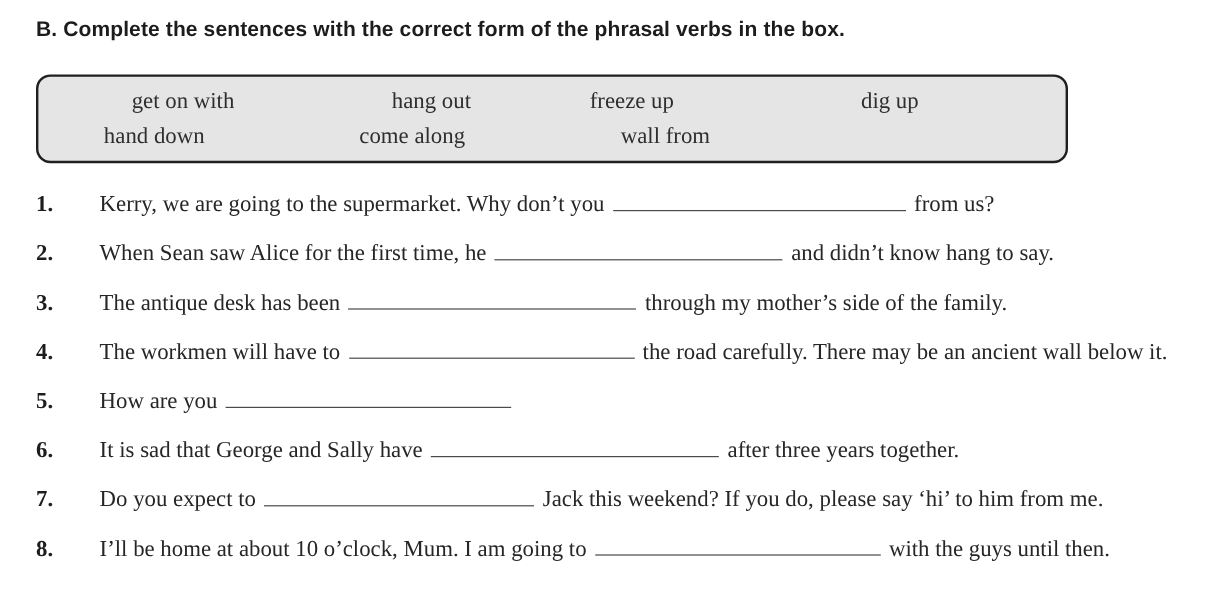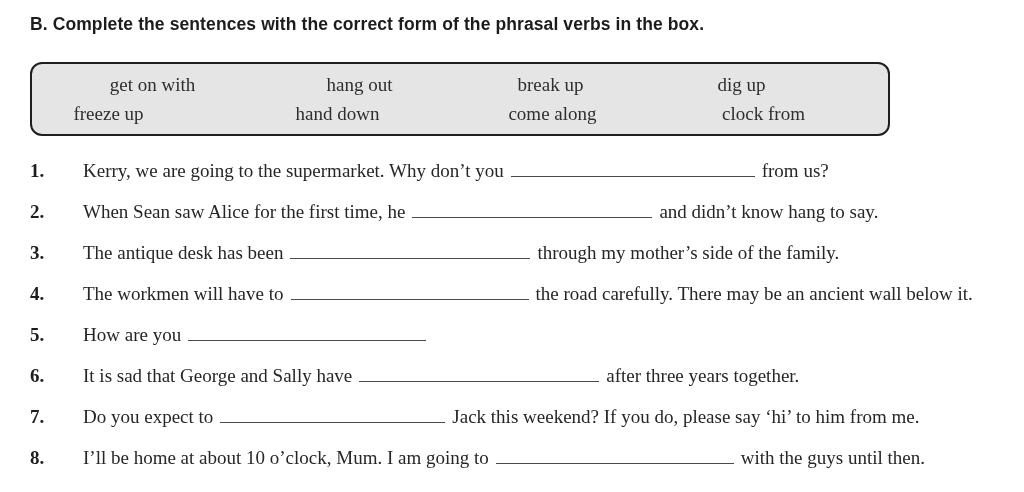--- a/index.html
+++ b/index.html
@@ -82,26 +82,25 @@
 </head>
 <body>
 
 <div class="page">
 
   <div class="heading">B. Complete the sentences with the correct form of the phrasal verbs in the box.</div>
 
   <div class="word-box">
     <span class="verb r1c1">get on with</span>
     <span class="verb r1c2">hang out</span>
-    <span class="verb r1c3">break up</span>
+    <span class="verb r2c1">freeze up</span>
     <span class="verb r1c4">dig up</span>
-    <span class="verb r2c1">freeze up</span>
     <span class="verb r2c3">hand down</span>
     <span class="verb r2c2">come along</span>
-    <span class="verb r2c4">clock from</span>
+    <span class="verb r2c4">wall from</span>
   </div>
 
   <div class="sentences">
 
     <div class="sentence">
       <span class="num">1.</span>
       <span class="txt-before">Kerry, we are going to the supermarket. Why don’t you</span>
       <span class="blank" style="width:244px"></span>
       <span class="txt-after">from us?</span>
     </div>

